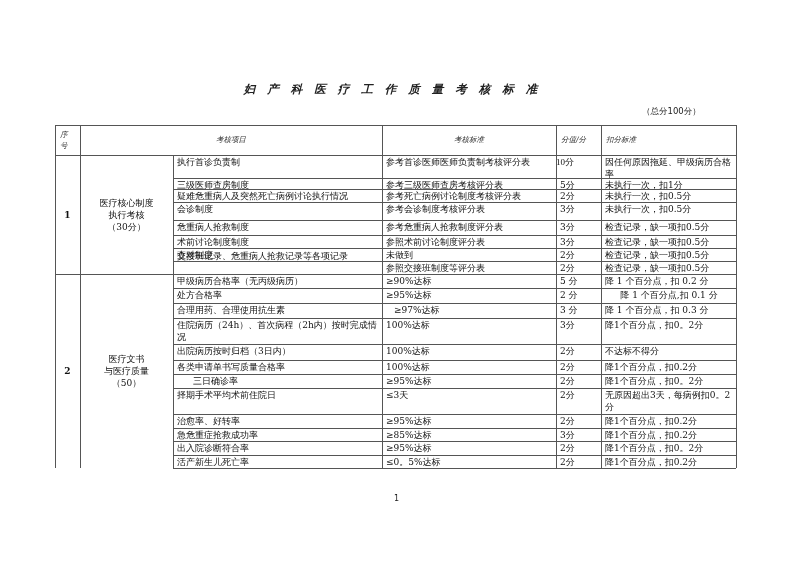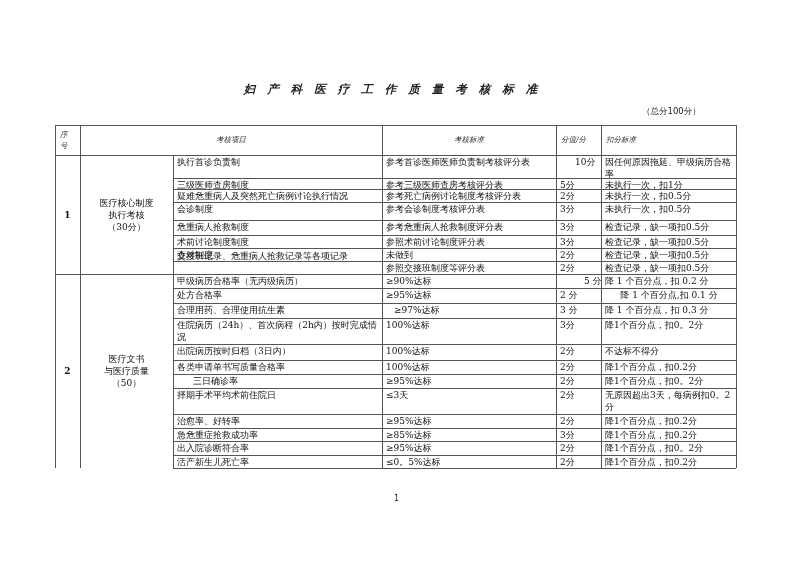--- a/index.html
+++ b/index.html
@@ -43,21 +43,21 @@
     <div class="vline" style="left: 546px; top: 0px; height: 30px;"></div>
     <div class="vline" style="left: 681px; top: 0px; height: 30px;"></div>
     <div class="cell secnum" style="left: 0px; top: 30px; width: 25px; height: 119px;">1</div>
     <div class="cell sec-label" style="left: 25px; top: 30px; width: 93px; height: 119px;">
       <span>医疗核心制度</span>
       <span>执行考核</span>
       <span>（30分）</span>
     </div>
     <div class="cell" style="left: 118px; top: 30px; width: 209px; height: 23px; padding-left: 4px;">执行首诊负责制</div>
     <div class="cell" style="left: 327px; top: 30px; width: 174px; height: 23px; padding-left: 4px;">参考首诊医师医师负责制考核评分表</div>
-    <div class="cell" style="left: 500px; top: 30px; width: 45px; height: 23px; padding-left: 20px;">10分</div>
+    <div class="cell" style="left: 481px; top: 30px; width: 45px; height: 23px; padding-left: 20px; font-family: Liberation Serif, serif;">10分</div>
     <div class="cell" style="left: 546px; top: 30px; width: 135px; height: 23px; padding-left: 4px;">因任何原因拖延、甲级病历合格率</div>
     <div class="cell" style="left: 118px; top: 53px; width: 209px; height: 11px; padding-left: 4px;">三级医师查房制度</div>
     <div class="cell" style="left: 327px; top: 53px; width: 174px; height: 11px; padding-left: 4px;">参考三级医师查房考核评分表</div>
     <div class="cell" style="left: 501px; top: 53px; width: 45px; height: 11px; padding-left: 4px;">5分</div>
     <div class="cell" style="left: 546px; top: 53px; width: 135px; height: 11px; padding-left: 4px;">未执行一次，扣1分</div>
     <div class="hline" style="left: 118px; top: 53px; width: 563px;"></div>
     <div class="cell" style="left: 118px; top: 64px; width: 209px; height: 13px; padding-left: 4px;">疑难危重病人及突然死亡病例讨论执行情况</div>
     <div class="cell" style="left: 327px; top: 64px; width: 174px; height: 13px; padding-left: 4px;">参考死亡病例讨论制度考核评分表</div>
     <div class="cell" style="left: 501px; top: 64px; width: 45px; height: 13px; padding-left: 4px;">2分</div>
     <div class="cell" style="left: 546px; top: 64px; width: 135px; height: 13px; padding-left: 4px;">未执行一次，扣0.5分</div>
@@ -96,21 +96,21 @@
     <div class="vline" style="left: 681px; top: 30px; height: 119px;"></div>
     <div class="hline" style="left: 0px; top: 149px; width: 681px;"></div>
     <div class="cell secnum" style="left: 0px; top: 149px; width: 25px; height: 194px;">2</div>
     <div class="cell sec-label" style="left: 25px; top: 149px; width: 93px; height: 194px;">
       <span>医疗文书</span>
       <span>与医疗质量</span>
       <span>（50）</span>
     </div>
     <div class="cell" style="left: 118px; top: 149px; width: 209px; height: 14px; padding-left: 4px;">甲级病历合格率（无丙级病历）</div>
     <div class="cell" style="left: 327px; top: 149px; width: 174px; height: 14px; padding-left: 4px;">≥90%达标</div>
-    <div class="cell" style="left: 501px; top: 149px; width: 45px; height: 14px; padding-left: 4px; margin-left: 24px;">5 分</div>
+    <div class="cell" style="left: 501px; top: 149px; width: 45px; height: 14px; padding-left: 4px;">5 分</div>
     <div class="cell" style="left: 546px; top: 149px; width: 135px; height: 14px; padding-left: 4px;">降 1 个百分点，扣 0.2 分</div>
     <div class="cell" style="left: 118px; top: 163px; width: 209px; height: 15px; padding-left: 4px;">处方合格率</div>
     <div class="cell" style="left: 327px; top: 163px; width: 174px; height: 15px; padding-left: 4px;">≥95%达标</div>
     <div class="cell" style="left: 501px; top: 163px; width: 45px; height: 15px; padding-left: 4px;">2 分</div>
     <div class="cell" style="left: 546px; top: 163px; width: 135px; height: 15px; padding-left: 4px; text-align: center;">降 1 个百分点,扣 0.1 分</div>
     <div class="hline" style="left: 118px; top: 163px; width: 563px;"></div>
     <div class="cell" style="left: 118px; top: 178px; width: 209px; height: 15px; padding-left: 4px;">合理用药、合理使用抗生素</div>
     <div class="cell" style="left: 327px; top: 178px; width: 174px; height: 15px; padding-left: 12px;">≥97%达标</div>
     <div class="cell" style="left: 501px; top: 178px; width: 45px; height: 15px; padding-left: 4px;">3 分</div>
     <div class="cell" style="left: 546px; top: 178px; width: 135px; height: 15px; padding-left: 4px;">降 1 个百分点，扣 0.3 分</div>

